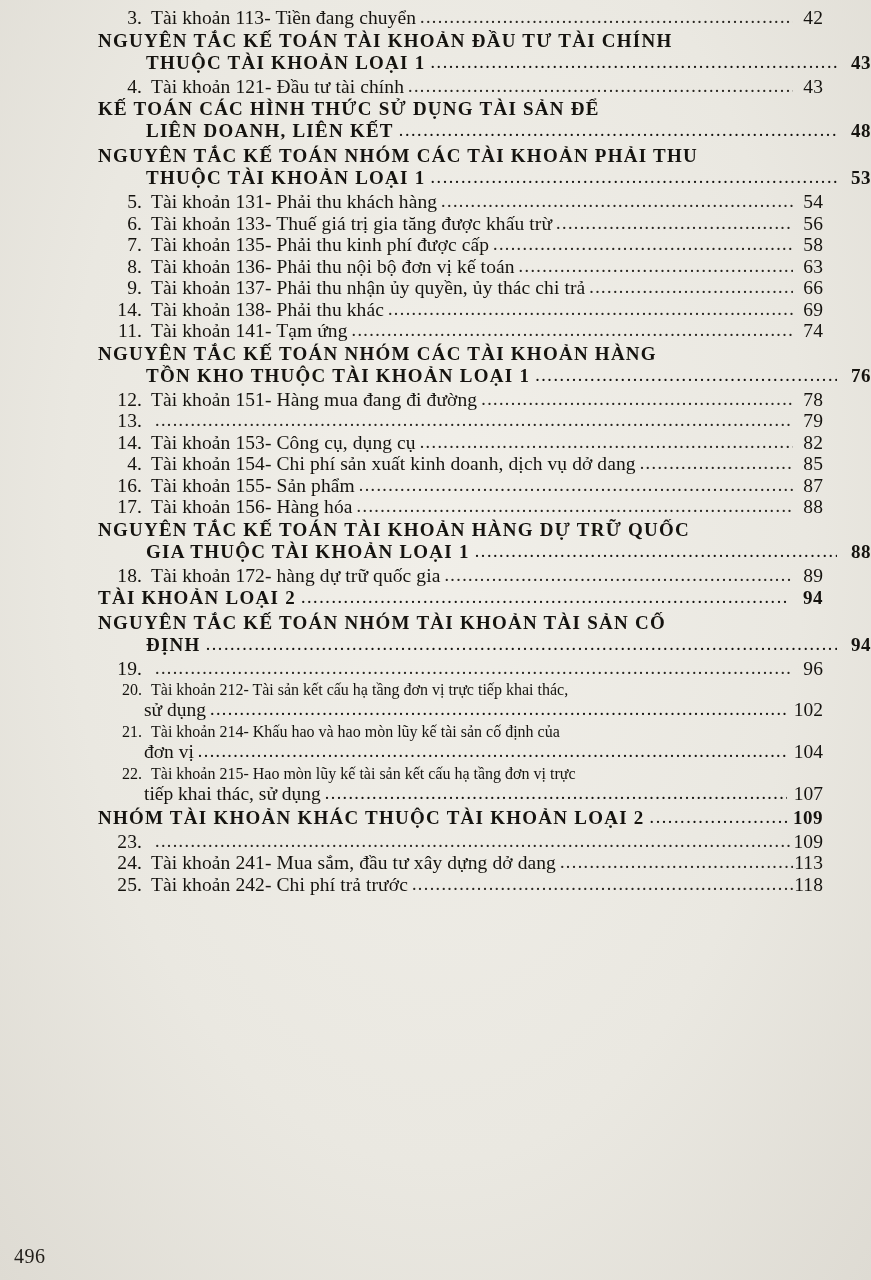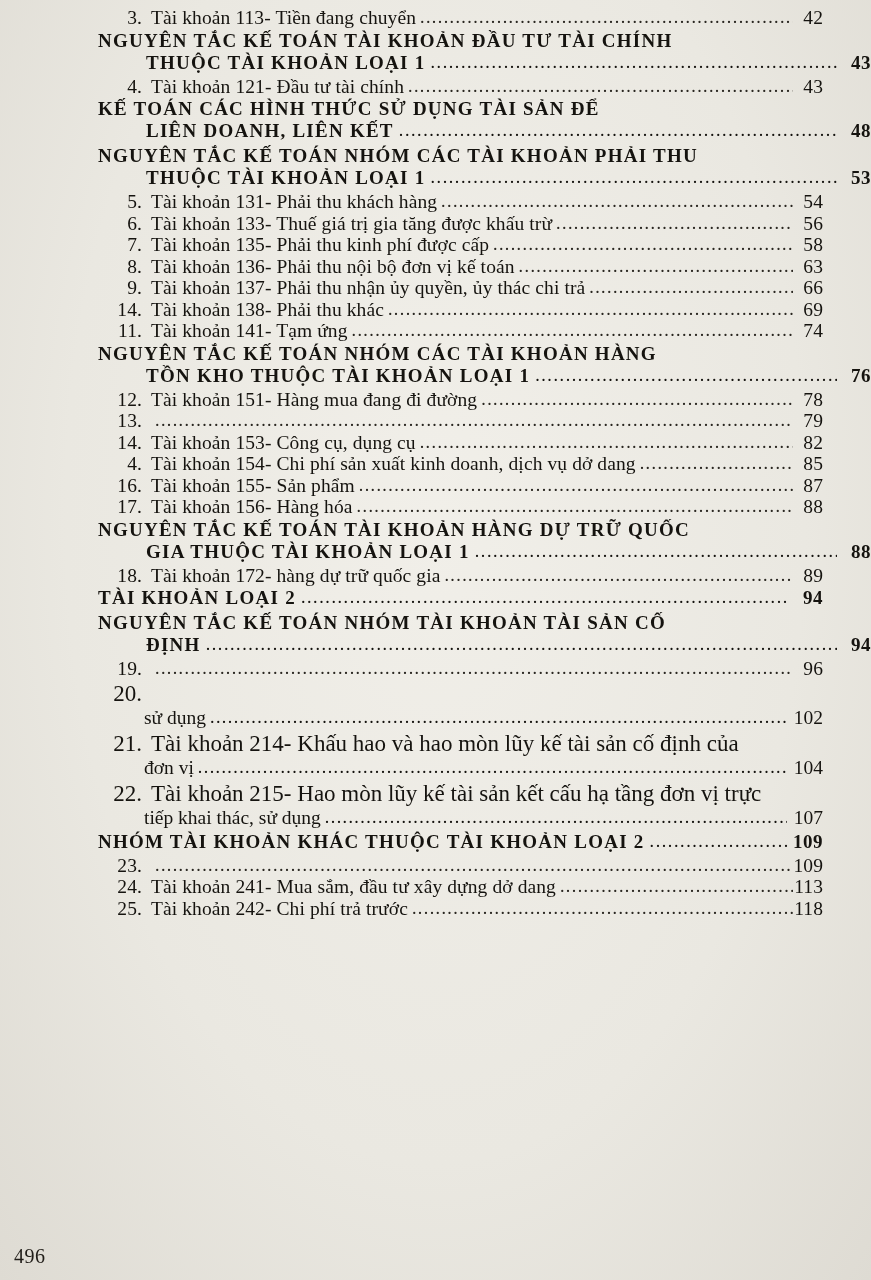--- a/index.html
+++ b/index.html
@@ -123,21 +123,21 @@
     padding: 0 4px;
     position: relative;
     top: -1px;
   }
   .wrapline .pg { flex: 0 0 auto; text-align: right; min-width: 36px; }
 
   .twoline-entry { margin-bottom: 2px; }
   .twoline-entry .first {
     display: flex;
     align-items: baseline;
-    font-size: 23px;
+    font-size: 16px;
   }
   .twoline-entry .first .num {
     flex: 0 0 auto;
     min-width: 44px;
     text-align: right;
     padding-right: 9px;
   }
   .twoline-entry .first .txt { flex: 0 0 auto; white-space: nowrap; }
 
   .folio {
@@ -317,20 +317,21 @@
         </div>
       </div>
       <div class="row entry indent-num">
         <span class="num">19.</span>
         <span class="dots">........................................................................................................................................................................................................</span>
         <span class="pg">96</span>
       </div>
       <div class="twoline-entry">
         <div class="first">
           <span class="num">20.</span>
+          <span class="txt">Tài khoản 212- Tài sản kết cấu hạ tầng đơn vị trực tiếp  khai thác,</span>
         </div>
         <div class="wrapline">
           <span class="txt">sử dụng</span>
           <span class="dots">........................................................................................................................................................................................................</span>
           <span class="pg">102</span>
         </div>
       </div>
       <div class="twoline-entry">
         <div class="first">
           <span class="num">21.</span>

